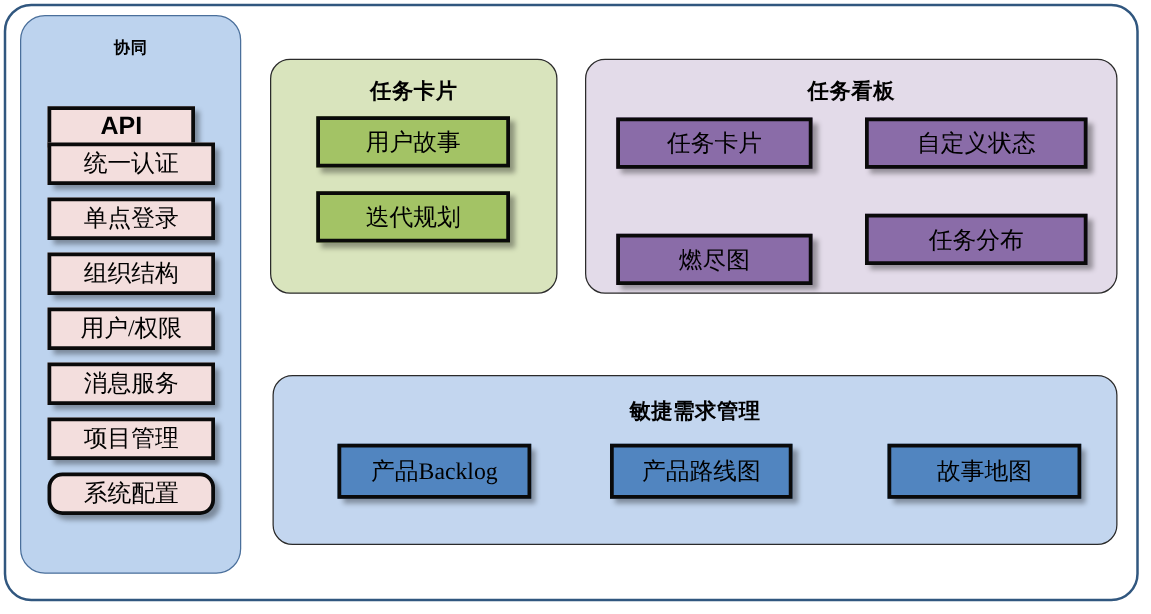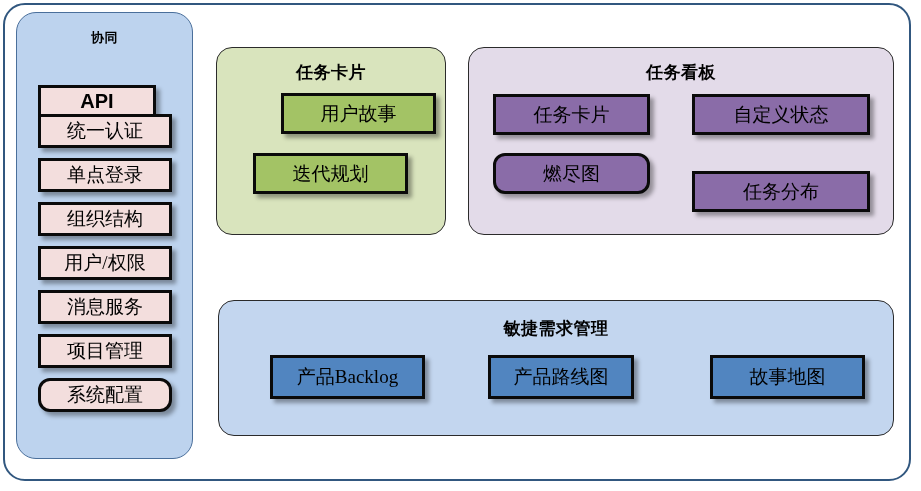--- a/index.html
+++ b/index.html
@@ -138,33 +138,33 @@
     <div class="box box-pink" style="left:21px; top:277px; width:134px; height:34px;">消息服务</div>
 
     <div class="box box-pink" style="left:21px; top:321px; width:134px; height:34px;">项目管理</div>
 
     <div class="box box-pink" style="left:21px; top:365px; width:134px; height:34px;border-radius:12px;">系统配置</div>
   </div>
 
   <div class="panel panel-iteration">
     <div class="panel-title">任务卡片</div>
 
-    <div class="box box-green" style="left:36px; top:45px; width:155px; height:41px;margin-left:28px;">用户故事</div>
+    <div class="box box-green" style="left:36px; top:45px; width:155px; height:41px;">用户故事</div>
 
     <div class="box box-green" style="left:36px; top:105px; width:155px; height:41px;">迭代规划</div>
   </div>
 
   <div class="panel panel-taskboard">
     <div class="panel-title">任务看板</div>
 
     <div class="box box-purple" style="left:24px; top:46px; width:157px; height:41px;">任务卡片</div>
 
     <div class="box box-purple" style="left:223px; top:46px; width:178px; height:41px;">自定义状态</div>
 
-    <div class="box box-purple" style="left:24px; top:105px; width:157px; height:41px;border-radius:12px;">燃尽图</div>
+    <div class="box box-purple" style="left:24px; top:139px; width:157px; height:41px;">燃尽图</div>
 
     <div class="box box-purple" style="left:223px; top:123px; width:178px; height:41px;">任务分布</div>
   </div>
 
   <div class="panel panel-agile">
     <div class="panel-title">敏捷需求管理</div>
 
     <div class="box box-blue box-backlog" style="left:51px; top:54px; width:155px; height:44px;">产品Backlog</div>
 
     <div class="box box-blue" style="left:269px; top:54px; width:146px; height:44px;">产品路线图</div>

